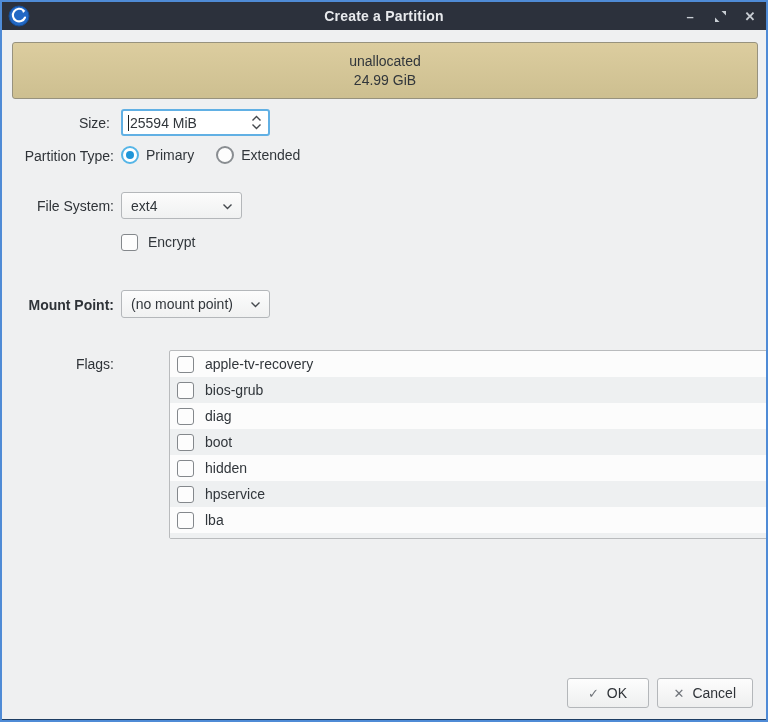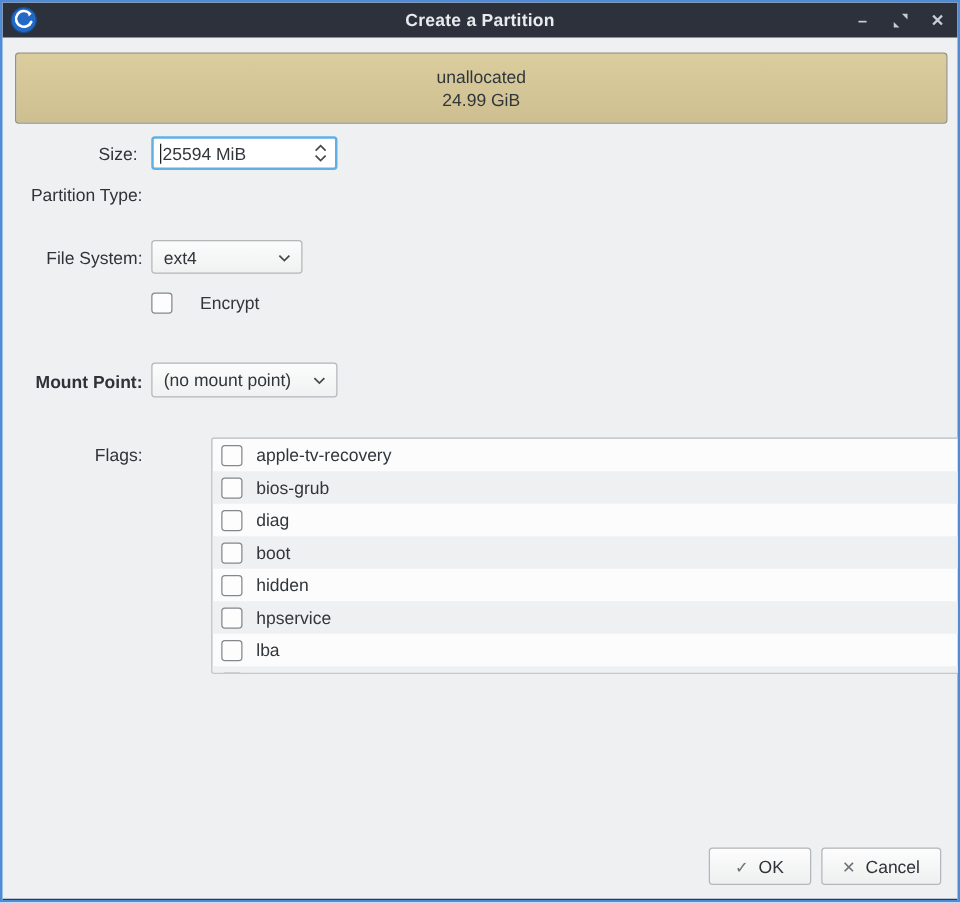--- a/index.html
+++ b/index.html
@@ -77,21 +77,21 @@
     display: flex; align-items: center; padding: 0 26px 0 9px; font-size: 14px;
   }
   .combo .chev { position: absolute; right: 8px; top: 10px; }
 
   .checkbox {
     width: 17px; height: 17px; background: #fdfdfd;
     border: 1px solid #84888c; border-radius: 3px; flex: none;
   }
   .encrypt-row {
     position: absolute; left: 119px; top: 230px; height: 20px;
-    display: flex; align-items: center; gap: 22px; font-size: 14px;
+    display: flex; align-items: center; gap: 10px; font-size: 14px;
   }
 
   
   .flags-list {
     position: absolute; left: 119px; top: 348px; width: 636px; height: 189px;
     background: #fcfcfc; border: 1px solid #b9bbbd; border-radius: 2px;
     overflow: hidden;
     margin-left: 48px;
   }
   .flag-row {
@@ -161,20 +161,26 @@
       <svg width="11" height="7" viewBox="0 0 11 7">
           <polyline points="1.5,5.5 5.5,1.5 9.5,5.5" fill="none" stroke="#45494e" stroke-width="1.4"></polyline>
         </svg>
       <svg width="11" height="7" viewBox="0 0 11 7">
           <polyline points="1.5,1.5 5.5,5.5 9.5,1.5" fill="none" stroke="#45494e" stroke-width="1.4"></polyline>
         </svg>
     </span>
   </div>
 
   <div class="flabel" style="left:8px; top:146px;">Partition Type:</div>
+  <div class="radio-row">
+    <span class="radio on"></span>
+    <span class="radio-label">Primary</span>
+    <span class="radio off"></span>
+    <span class="radio-label">Extended</span>
+  </div>
 
   <div class="flabel" style="left:8px; top:196px;">File System:</div>
   <div class="combo" style="left:119px; top:190px; width:121px;">
     <span>ext4</span>
     <span class="chev">
       <svg width="11" height="7" viewBox="0 0 11 7">
           <polyline points="1.5,1.5 5.5,5.5 9.5,1.5" fill="none" stroke="#45494e" stroke-width="1.4"></polyline>
         </svg>
     </span>
   </div>

